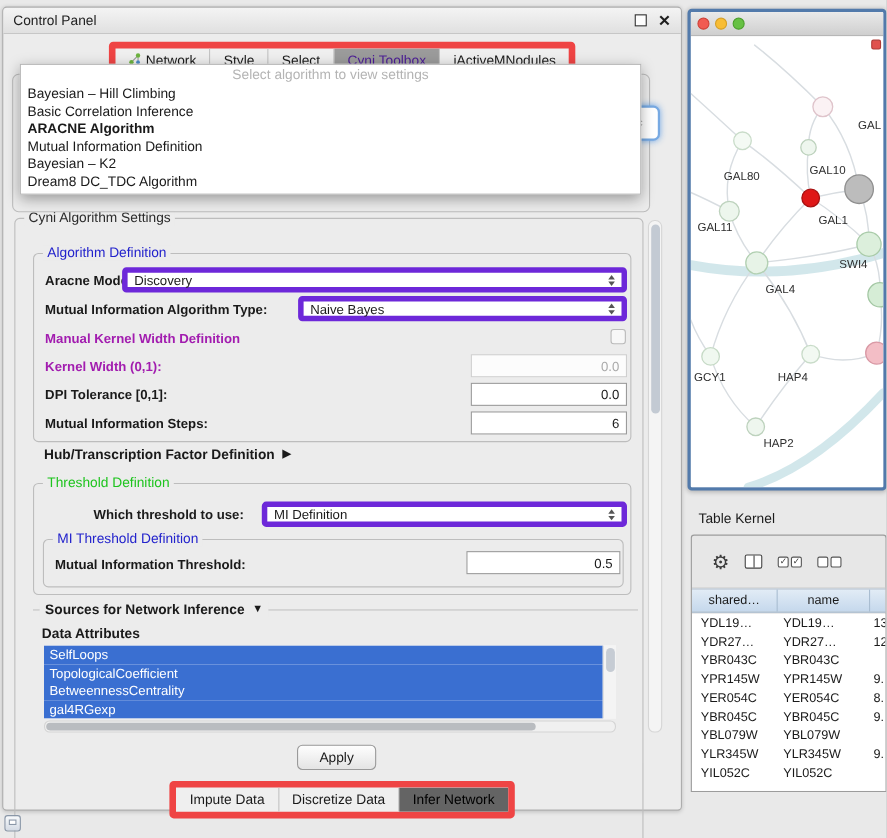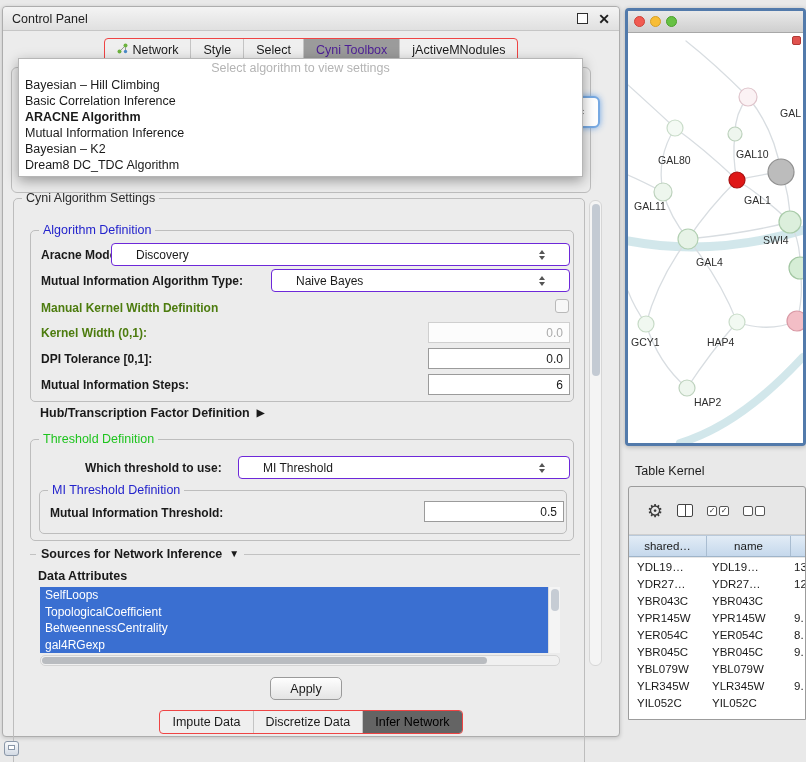--- a/index.html
+++ b/index.html
@@ -10,21 +10,21 @@
 
 
 .cp{left:2px;top:6px;width:618px;height:731px;background:#ececec;border:1px solid #adadad;border-radius:4px;box-shadow:0 1px 4px rgba(0,0,0,.18)}
 .cp-titlebar{position:absolute;left:0;top:0;right:0;height:24px;display:flex;align-items:center;padding:0 9px;background:linear-gradient(#f4f4f4,#e0e0e0);border-bottom:1px solid #c6c6c6;border-radius:4px 4px 0 0}
 .cp-title{font-size:12.5px;color:#222}
 .tb-btns{margin-left:auto;display:flex;align-items:center;gap:10px}
 .float-btn{width:11px;height:11px;border:1.6px solid #2e2e2e;display:inline-block;background:#fdfdfd}
 .close-btn{font-size:14px;font-weight:bold;color:#1d1d1d;line-height:12px}
 
 .tabbar{position:absolute;top:31px;left:0;right:0;display:flex;justify-content:center;z-index:3}
-.seg{display:flex;border:1px solid #ef4444;border-radius:4px;overflow:hidden;background:#efefef}
+.seg{display:flex;border:6px solid #ef4444;border-radius:4px;overflow:hidden;background:#efefef}
 .seg-tab{display:flex;align-items:center;gap:5px;padding:4px 12px;font-size:12.5px;border-right:1px solid #c4c4c4;white-space:nowrap}
 .seg-tab:last-child{border-right:none}
 .tabbar .seg-tab.selected{background:var(--selected-tab-gray,#9b9b9b);color:#4c1d95}
 .bottom-tabs{position:absolute;top:703px;left:0;right:0;display:flex;justify-content:center}
 .bottom-tabs .seg-tab.selected{background:var(--selected-bottom-tab,#646464);color:#000000}
 
 
 .popup{position:absolute;left:15px;top:51px;width:565px;background:#fff;border:1px solid #b6b6b6;box-shadow:0 4px 12px rgba(0,0,0,.35);z-index:60;padding-bottom:3px}
 .popup-ph{height:18px;line-height:18px;text-align:center;color:#b4b4b4;font-size:12.5px}
 .popup-item{height:16px;line-height:16px;padding-left:6px;font-size:12.5px}
@@ -39,22 +39,22 @@
 .gtitle{position:absolute;top:-8px;left:8px;background:#ececec;padding:0 4px;font-size:12.5px;white-space:nowrap;color:#2c2c2c}
 .gtitle.blue{color:var(--group-title-blue,#2323cc)}
 .gtitle.green{color:var(--group-title-green,#1ec41e)}
 .settings{left:10px;top:191px;width:572px;height:571px}
 .alg{left:16px;top:31px;width:544px;height:172px}
 .thresh{left:16px;top:240px;width:544px;height:102px}
 .mithresh{left:8px;top:50px;width:528px;height:44px}
 
 .lbl{position:absolute;font-size:12px;white-space:nowrap}
 .lbl.b{font-weight:bold}
-.lbl.dis{font-weight:bold;color:#4d7c0f}
-.combo{position:absolute;height:23px;background:#fff;border:1px solid #6d28d9;border-radius:4px;display:flex;align-items:center;padding:0 24px;font-size:12px}
+.lbl.dis{font-weight:bold;color:#a21caf}
+.combo{position:absolute;height:23px;background:#fff;border:5px solid #6d28d9;border-radius:4px;display:flex;align-items:center;padding:0 6px;font-size:12px}
 .cval{flex:1;overflow:hidden;white-space:nowrap}
 .combo-arrows{display:flex;flex-direction:column;align-items:center;gap:2px}
 .combo-arrows i{display:block;width:0;height:0;border-left:3.5px solid transparent;border-right:3.5px solid transparent}
 .combo-arrows .up{border-bottom:4.5px solid #555}
 .combo-arrows .dn{border-top:4.5px solid #555}
 .field{position:absolute;height:21px;background:#fff;border:1px solid #9b9b9b;text-align:right;padding:3px 6px;font-size:12px}
 .field.dis{border-color:#cfcfcf;color:#ababab;background:#fcfcfc}
 .checkbox{position:absolute;width:14px;height:14px;border:1px solid #b9b9b9;border-radius:3px;background:#f7f7f7}
 .hub{position:absolute;left:26px;top:207px;font-weight:bold;font-size:12.5px;display:flex;align-items:center;gap:7px}
 .tri{font-size:10px;line-height:10px}
@@ -173,21 +173,21 @@
     <div class="popup">
       <div class="popup-ph">Select algorithm to view settings</div>
       <div>
 
           <div class="popup-item"><span>Bayesian – Hill Climbing</span></div>
 
           <div class="popup-item"><span>Basic Correlation Inference</span></div>
 
           <div class="popup-item selected"><span>ARACNE Algorithm</span></div>
 
-          <div class="popup-item"><span>Mutual Information Inference</span></div>
+          <div class="popup-item"><span>Mutual Information Definition</span></div>
 
           <div class="popup-item"><span>Bayesian – K2</span></div>
 
           <div class="popup-item"><span>Dream8 DC_TDC Algorithm</span></div>
         </div>
     </div>
 
     <div class="group settings">
       <span class="gtitle">Cyni Algorithm Settings</span>
 
@@ -228,21 +228,21 @@
       <div class="hub">
         <span>Hub/Transcription Factor Definition</span>
         <span class="tri">▶</span>
       </div>
 
       <div class="group thresh">
         <span class="gtitle green">Threshold Definition</span>
 
         <span class="lbl b" style="left:54px;top:21px">Which threshold to use:</span>
         <div class="combo" style="left:207px;top:16px;width:332px">
-          <span class="cval">MI Threshold</span>
+          <span class="cval">MI Definition</span>
           <span class="combo-arrows">
               <i class="up"></i>
               <i class="dn"></i>
             </span>
         </div>
 
         <div class="group mithresh">
           <span class="gtitle blue">MI Threshold Definition</span>
           <span class="lbl b" style="left:10px;top:15px">Mutual Information Threshold:</span>
           <div class="field" style="left:384px;top:10px;width:140px">0.5</div>

